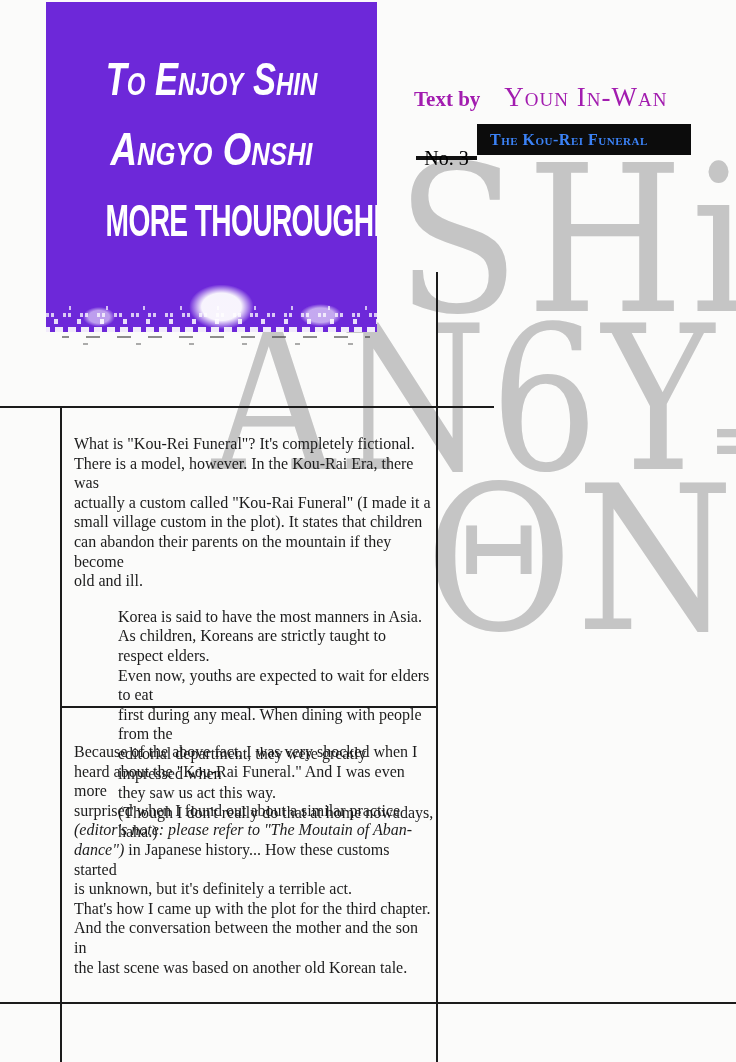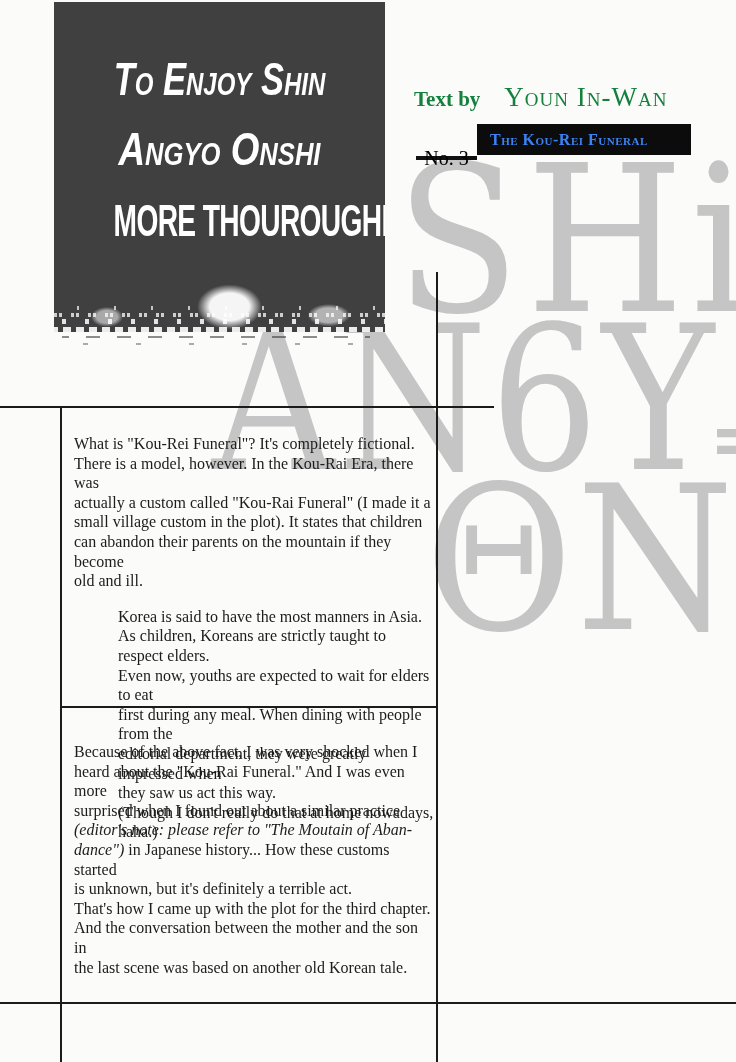--- a/index.html
+++ b/index.html
@@ -13,22 +13,22 @@
     font-family:"DejaVu Serif","Liberation Serif",serif;
     line-height:1;transform-origin:left top;white-space:nowrap;
     user-select:none;
   }
   .wm-r1{left:396px;top:138px;font-size:205px;letter-spacing:8px;transform:scaleX(.88);}
   .wm-r2{left:212px;top:300px;font-size:200px;letter-spacing:4px;transform:scaleX(.85);}
   .wm-r2t{left:710px;top:402px;font-size:74px;font-weight:bold;transform:scaleX(.9);}
   .wm-r3{left:425px;top:460px;font-size:200px;letter-spacing:4px;transform:scaleX(.9);}
   
   .title-box{
-    position:absolute;left:54px;top:2px;width:331px;height:330px;
-    background:#404040;z-index:3;overflow:hidden;
+    position:absolute;left:46px;top:2px;width:331px;height:330px;
+    background:#6d28d9;z-index:3;overflow:hidden;
   }
   .tline{
     position:absolute;left:0;right:0;text-align:center;color:#ffffff;
     font-family:"Liberation Sans",sans-serif;font-weight:bold;white-space:nowrap;
   }
   .tline1{top:50px;font-size:46px;font-style:italic;font-variant:small-caps;transform:scaleX(.75);}
   .tline2{top:120px;font-size:46px;font-style:italic;font-variant:small-caps;transform:scaleX(.80);}
   .tline3{top:194px;font-size:44px;letter-spacing:-1px;transform:scaleX(.64);}
   .skyline{
     position:absolute;left:0;right:0;bottom:0;height:84px;
@@ -49,21 +49,21 @@
     background-image:
       repeating-linear-gradient(90deg, rgba(50,50,50,.55) 0 7px, transparent 7px 24px),
       repeating-linear-gradient(90deg, transparent 0 15px, rgba(50,50,50,.4) 15px 20px, transparent 20px 46px);
     background-size:31px 2px,53px 2px;
     background-position:0 2px,6px 9px;
     background-repeat:repeat-x;
   }
   
   .credit{
     position:absolute;left:414px;top:82px;z-index:3;display:flex;
-    align-items:baseline;gap:24px;color:#15803d;white-space:nowrap;text-align:right;
+    align-items:baseline;gap:24px;color:#a21caf;white-space:nowrap;text-align:right;
   }
   .credit-label{font-size:21px;font-weight:600;}
   .credit-author{font-size:27px;font-weight:normal;font-variant:small-caps;letter-spacing:1px;}
   .chapter{position:absolute;left:416px;top:124px;z-index:3;display:flex;height:31px;}
   .chapter-no{
     box-sizing:border-box;width:61px;background:#fdfdfd;border:2px solid #111;
     display:flex;align-items:center;justify-content:center;
     font-size:20px;color:#000000;margin-top:32px;
   }
   .chapter-title{

